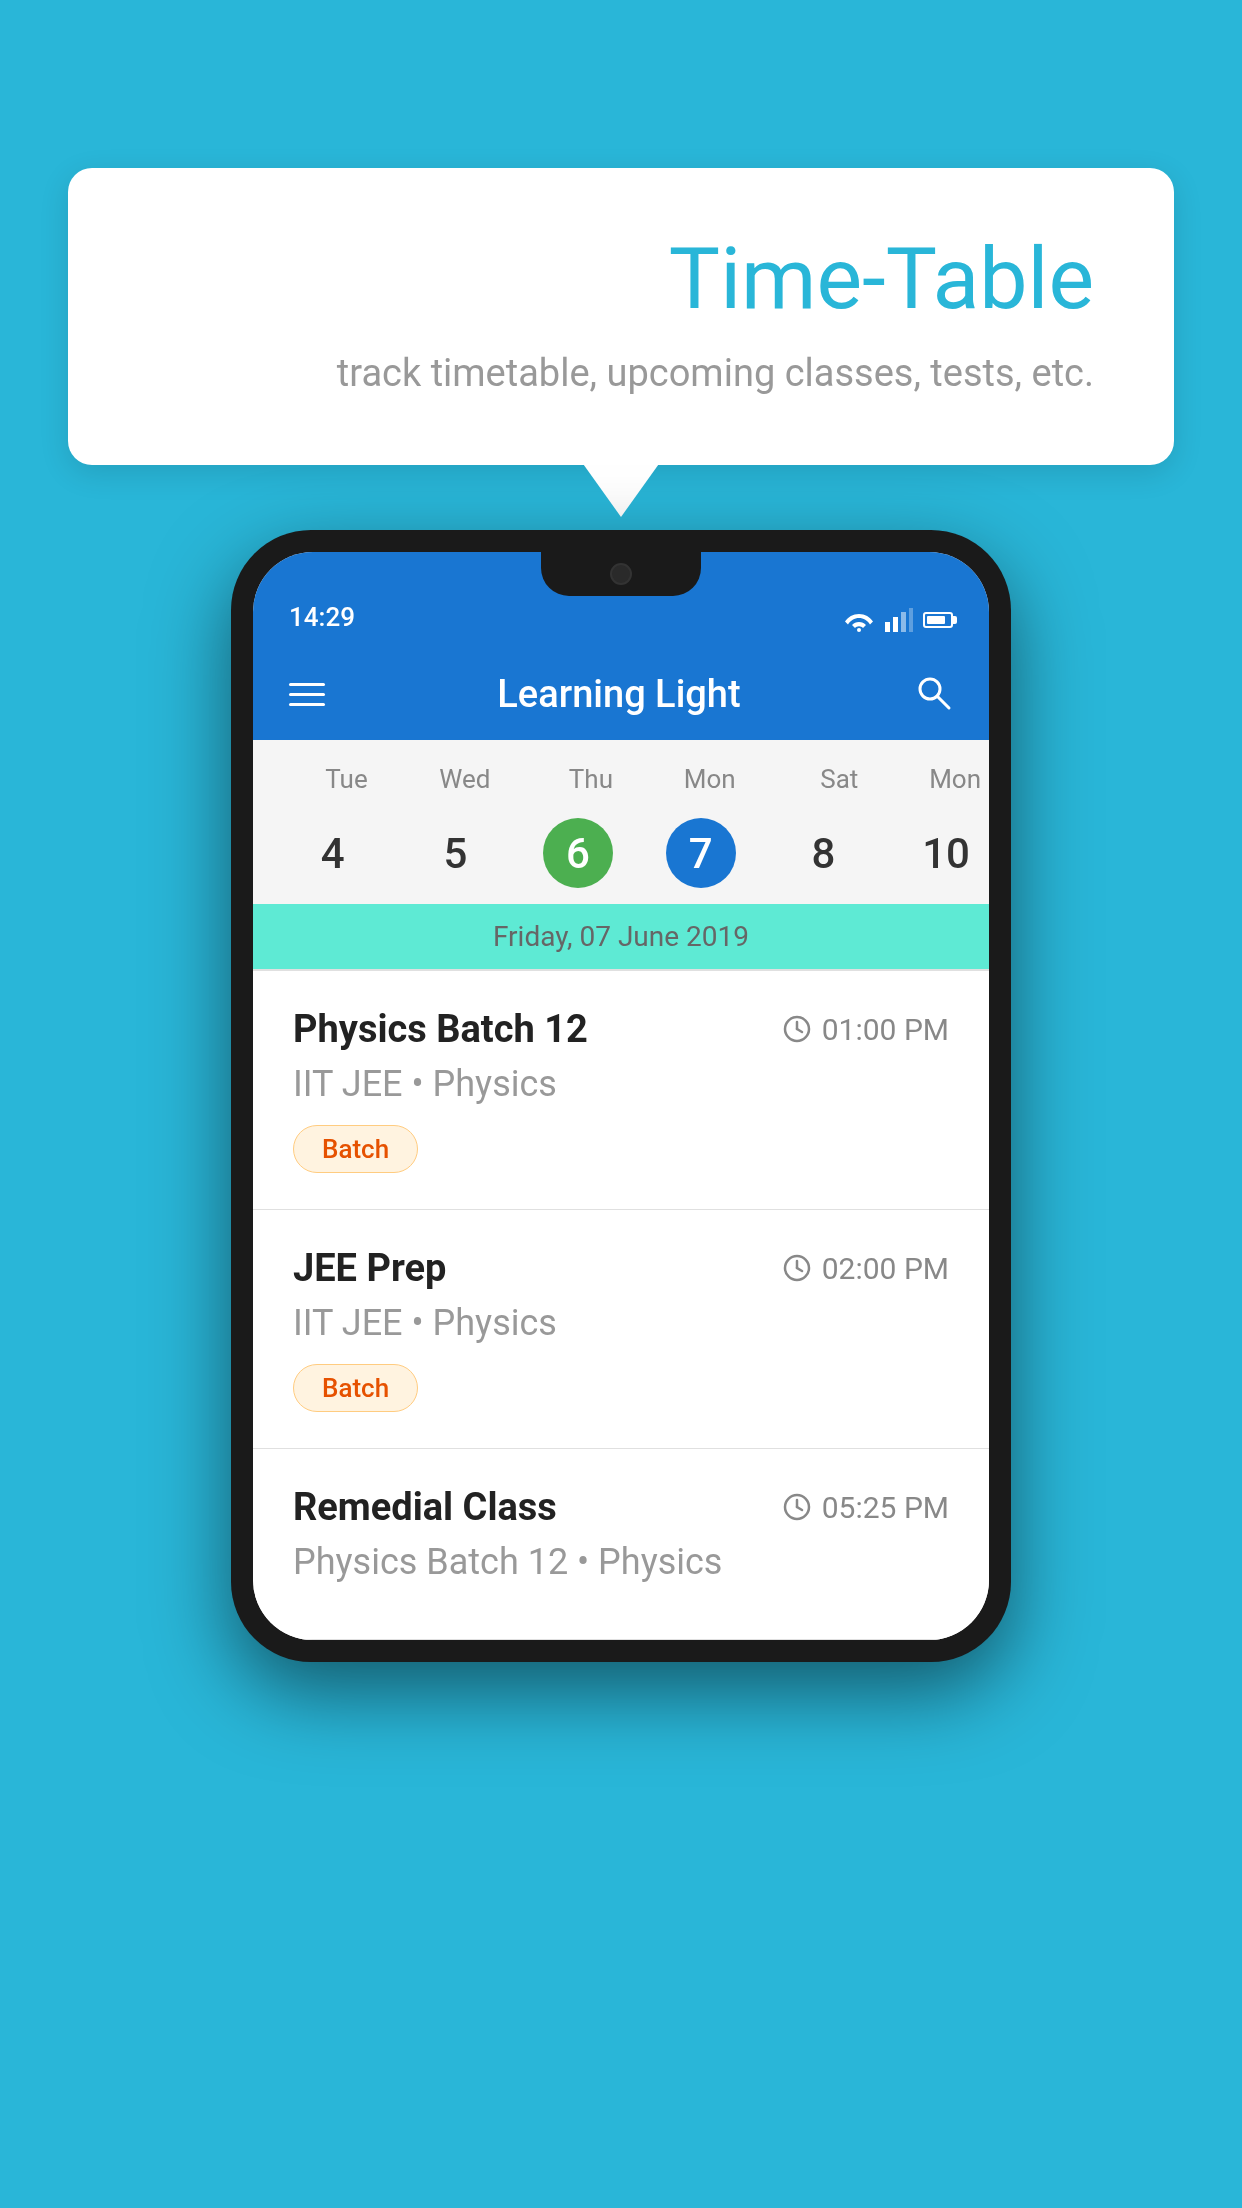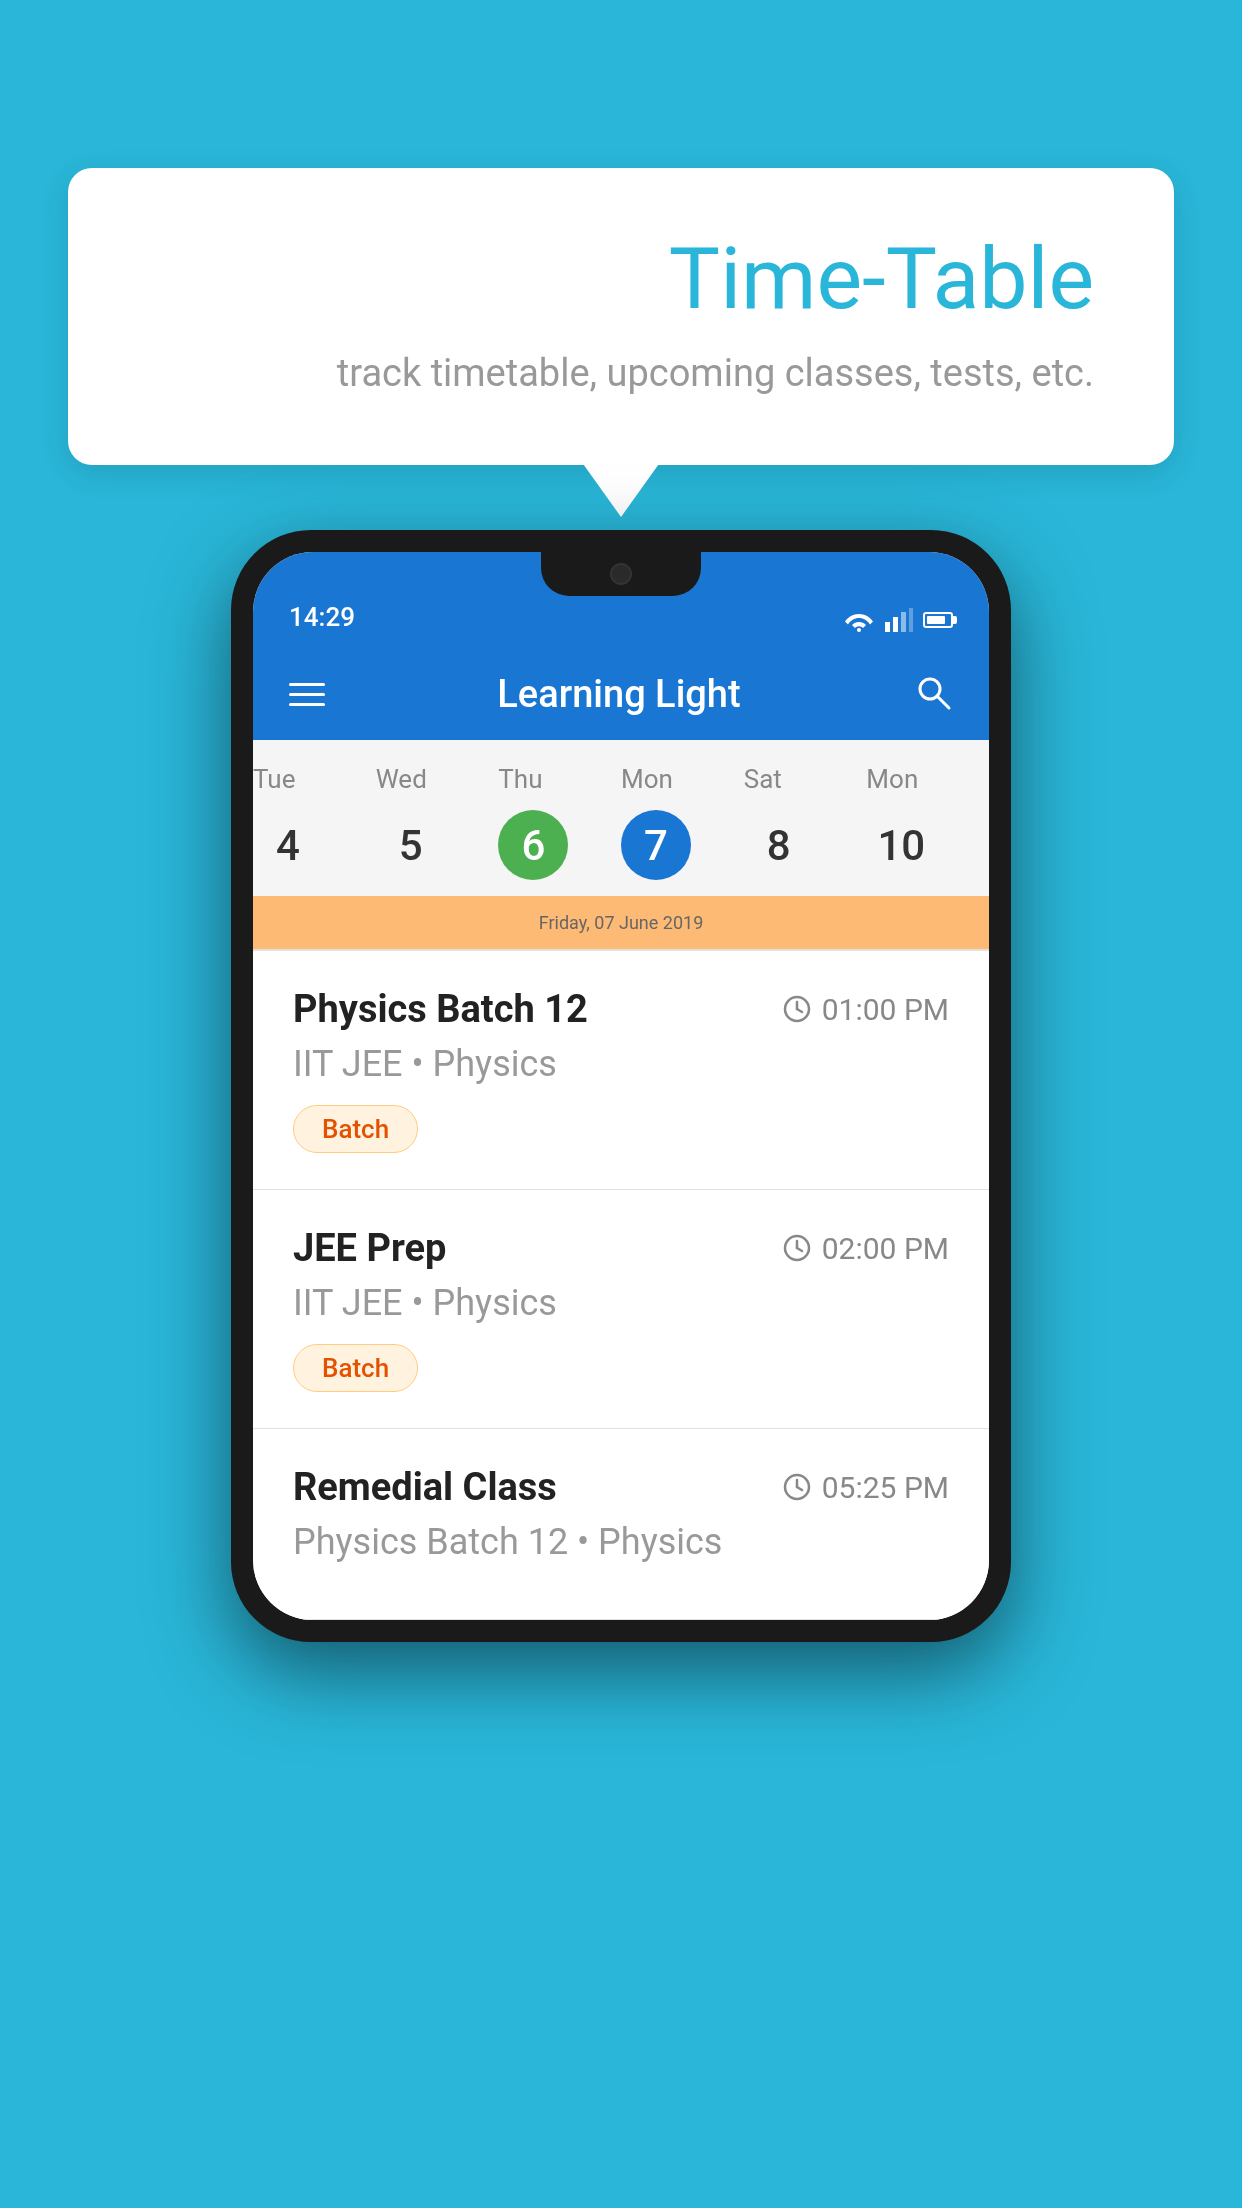--- a/index.html
+++ b/index.html
@@ -195,23 +195,23 @@
     .week-days-row {
       display: flex;
       background: #f5f5f5;
       padding: 16px 0 8px;
     }
 
     .day-col {
       flex: 1;
       display: flex;
       flex-direction: column;
-      align-items: flex-start;
-      gap: 16px;
-      padding: 8px 0;
+      align-items: flex-end;
+      gap: 24px;
+      padding: 8px 8px;
       cursor: pointer;
     }
 
     .day-name {
       font-size: 26px;
       color: #888;
       font-weight: 400;
     }
 
     .day-number {
@@ -230,24 +230,24 @@
       background: #4caf50;
       color: #fff;
     }
 
     .day-number.selected {
       background: #1976d2;
       color: #fff;
     }
 
     .selected-date-label {
-      background: #fdba74;
+      background: #5eead4;
       text-align: center;
       padding: 16px;
-      font-size: 18px;
+      font-size: 28px;
       color: #666;
       font-weight: 400;
     }
 
     
     .divider {
       height: 2px;
       background: #e0e0e0;
     }
 

